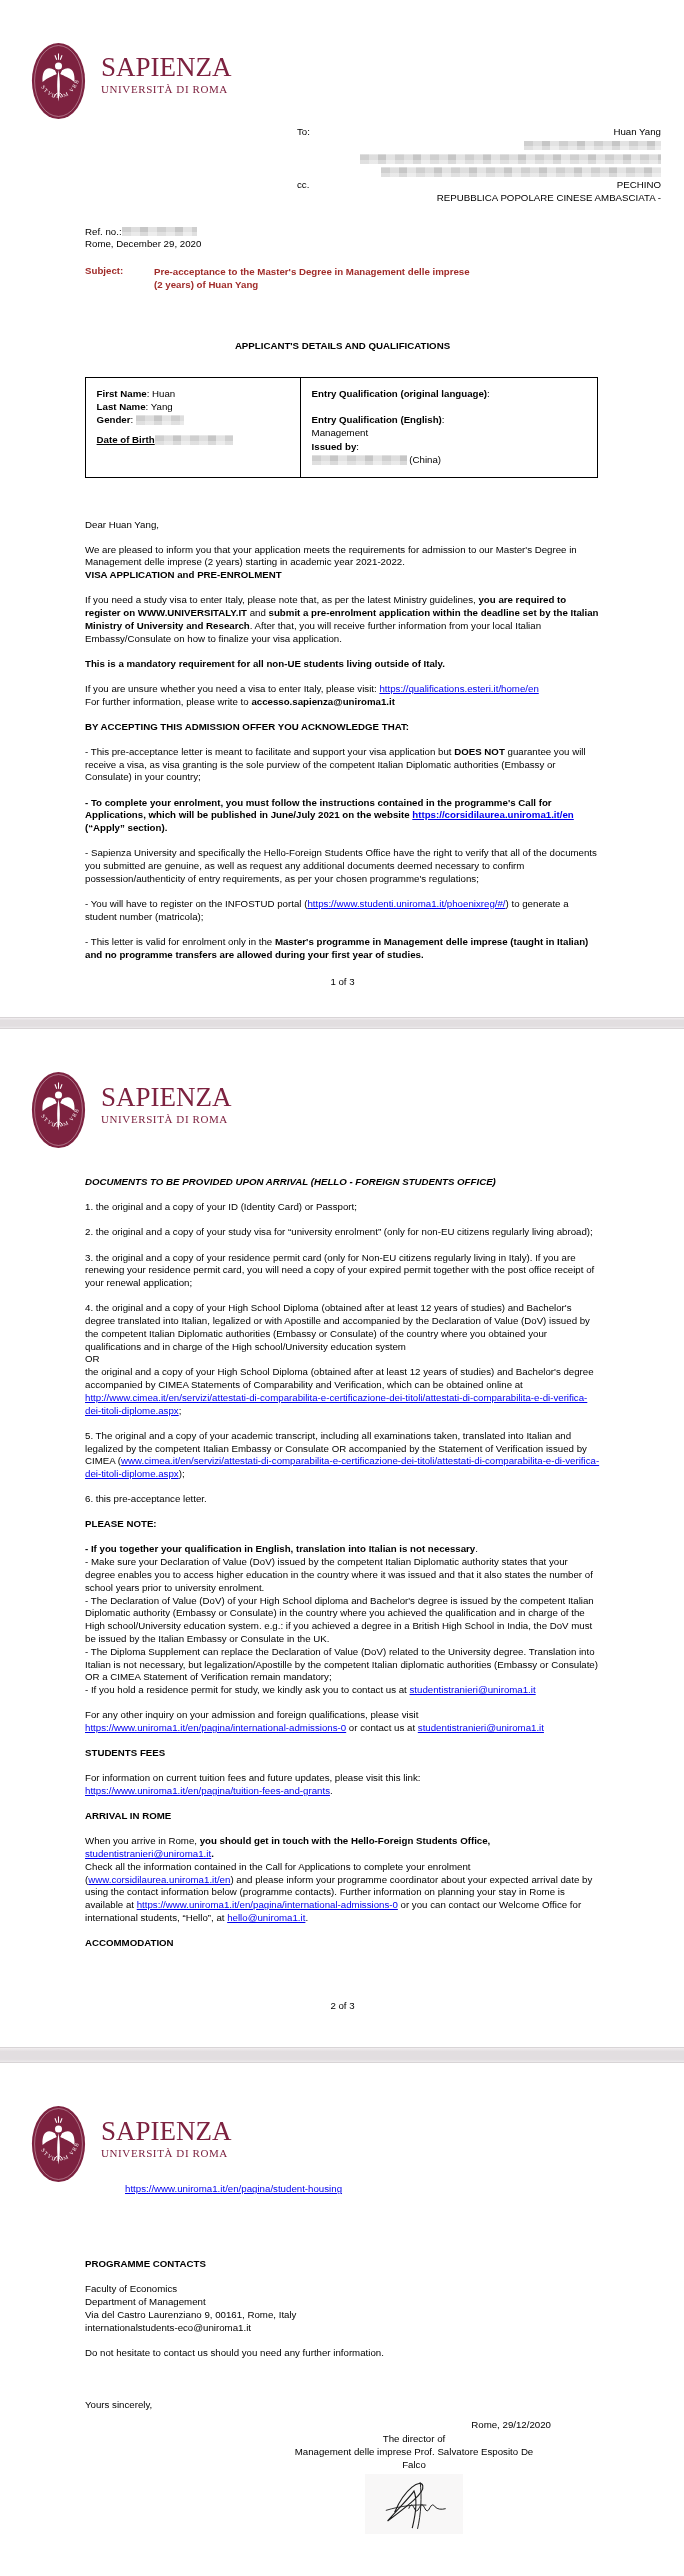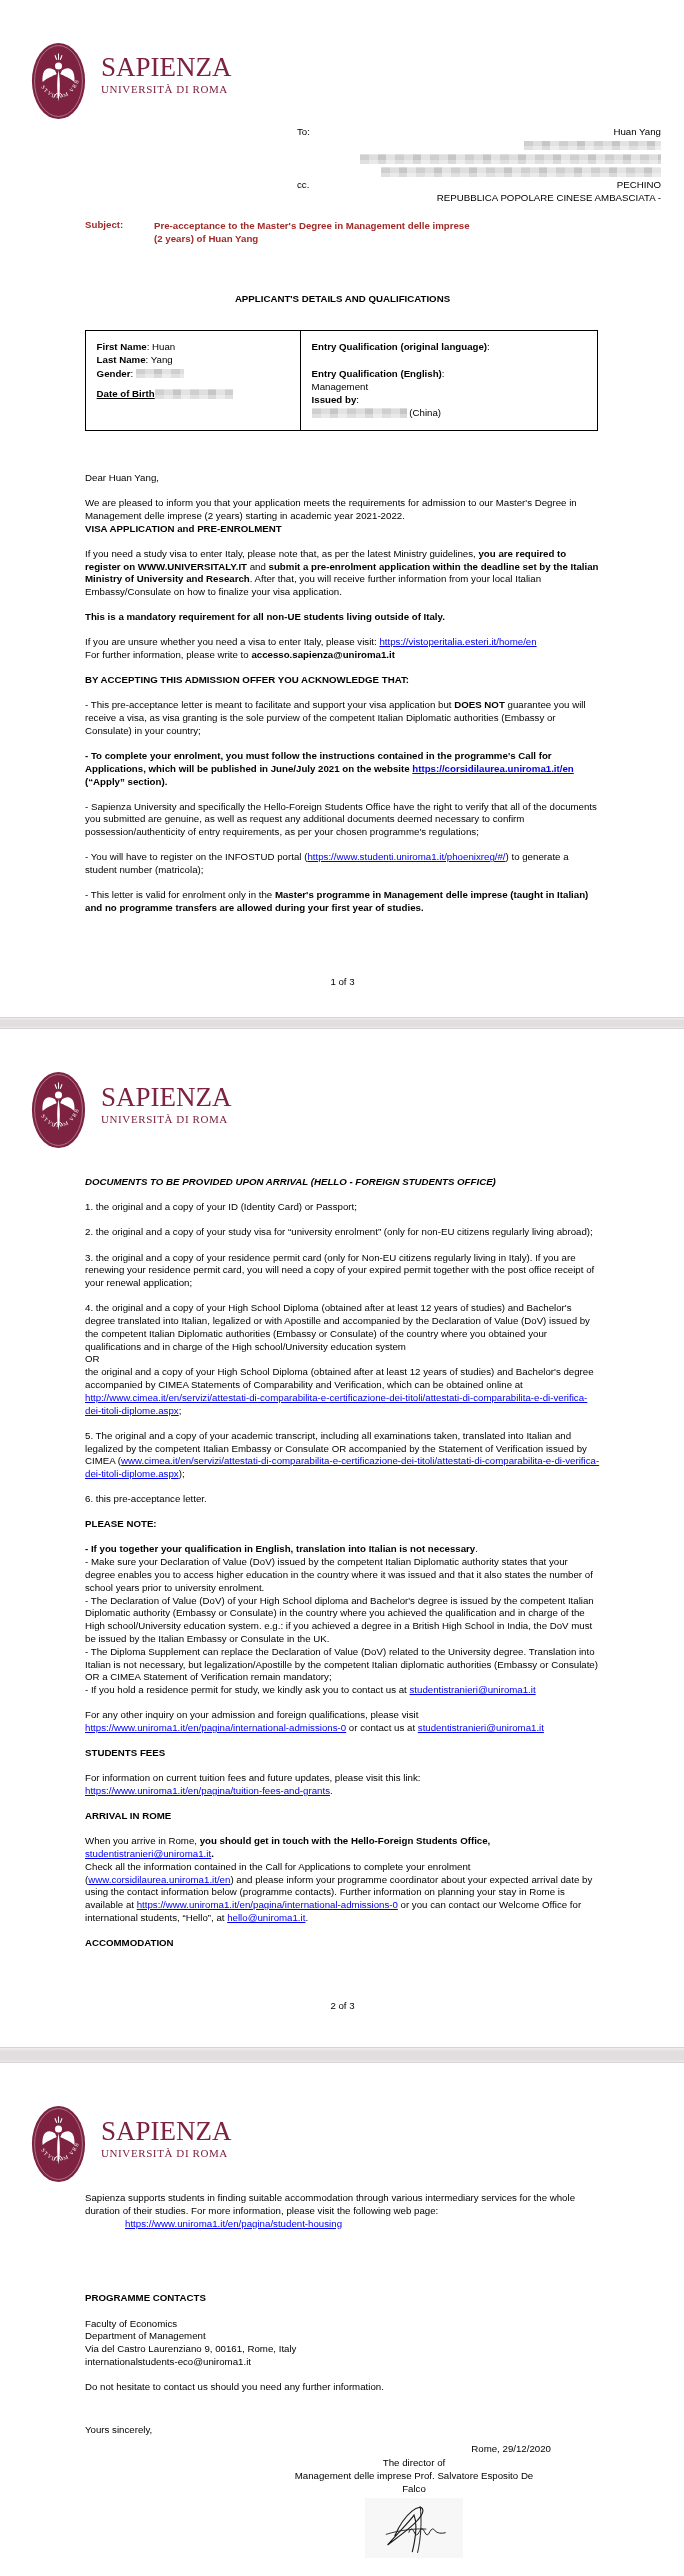--- a/index.html
+++ b/index.html
@@ -81,20 +81,24 @@
     </div>
     <div class="addr-row">
       <span class="addr-label">cc.</span>
       <div class="addr-right">
           <div class="para" style="margin-top: 0px;"><span>PECHINO</span></div>
           <div class="para" style="margin-top: 0px;"><span>REPUBBLICA POPOLARE CINESE AMBASCIATA -</span></div>
         </div>
     </div>
   </div>
 
+  <div class="refline content">
+      <div class="para" style="margin-top: 0px;"><span>Ref. no.:</span><span class="rd" style="width: 75px;"></span></div>
+      <div class="para" style="margin-top: 0px;"><span>Rome, December 29, 2020</span></div>
+    </div>
 
   <div class="subject content">
     <div class="subject-label">Subject:</div>
     <div class="subject-text">
         <div class="para" style="margin-top: 0px;"><span class="b">Pre-acceptance to the Master's Degree in Management delle imprese</span></div>
         <div class="para" style="margin-top: 0px;"><span class="b">(2 years) of Huan Yang</span></div>
       </div>
   </div>
 
   <div class="center-heading">APPLICANT'S DETAILS AND QUALIFICATIONS</div>
@@ -115,21 +119,21 @@
         <div class="para" style="margin-top: 0px;"><span class="rd" style="width: 95px;"></span><span> (China)</span></div>
       </div>
   </div>
 
   <div class="content">
       <div class="para" style="margin-top: 41px;"><span>Dear Huan Yang,</span></div>
       <div class="para" style="margin-top: 12.3px;"><span>We are pleased to inform you that your application meets the requirements for admission to our Master's Degree in Management delle imprese (2 years) starting in academic year 2021-2022.</span></div>
       <div class="para" style="margin-top: 0px;"><span class="b">VISA APPLICATION and PRE-ENROLMENT</span></div>
       <div class="para" style="margin-top: 12.3px;"><span>If you need a study visa to enter Italy, please note that, as per the latest Ministry guidelines, </span><span class="b">you are required to register on WWW.UNIVERSITALY.IT</span><span> and </span><span class="b">submit a pre-enrolment application within the deadline set by the Italian Ministry of University and Research</span><span>. After that, you will receive further information from your local Italian Embassy/Consulate on how to finalize your visa application.</span></div>
       <div class="para" style="margin-top: 12.3px;"><span class="b">This is a mandatory requirement for all non-UE students living outside of Italy.</span></div>
-      <div class="para" style="margin-top: 12.3px;"><span>If you are unsure whether you need a visa to enter Italy, please visit: </span><a class="lnk" href="#">https://vistoperitalia.esteri.it/home/en</a></div>
+      <div class="para" style="margin-top: 12.3px;"><span>If you are unsure whether you need a visa to enter Italy, please visit: </span><a class="lnk" href="#">https://qualifications.esteri.it/home/en</a></div>
       <div class="para" style="margin-top: 0px;"><span>For further information, please write to </span><span class="b">accesso.sapienza@uniroma1.it</span></div>
       <div class="para" style="margin-top: 12.3px;"><span class="b">BY ACCEPTING THIS ADMISSION OFFER YOU ACKNOWLEDGE THAT:</span></div>
       <div class="para" style="margin-top: 12.3px;"><span>- This pre-acceptance letter is meant to facilitate and support your visa application but </span><span class="b">DOES NOT</span><span> guarantee you will receive a visa, as visa granting is the sole purview of the competent Italian Diplomatic authorities (Embassy or Consulate) in your country;</span></div>
       <div class="para" style="margin-top: 12.3px;"><span class="b">- To complete your enrolment, you must follow the instructions contained in the programme's Call for Applications, which will be published in June/July 2021 on the website </span><a class="lnk b" href="#">https://corsidilaurea.uniroma1.it/en</a><span class="b"> (“Apply” section).</span></div>
       <div class="para" style="margin-top: 12.3px;"><span>- Sapienza University and specifically the Hello-Foreign Students Office have the right to verify that all of the documents you submitted are genuine, as well as request any additional documents deemed necessary to confirm possession/authenticity of entry requirements, as per your chosen programme's regulations;</span></div>
       <div class="para" style="margin-top: 12.3px;"><span>- You will have to register on the INFOSTUD portal (</span><a class="lnk" href="#">https://www.studenti.uniroma1.it/phoenixreg/#/</a><span>) to generate a student number (matricola);</span></div>
       <div class="para" style="margin-top: 12.3px;"><span>- This letter is valid for enrolment only in the </span><span class="b">Master's programme in Management delle imprese (taught in Italian) and no programme transfers are allowed during your first year of studies.</span></div>
     </div>
 
   <div class="page-foot">1 of 3</div>
@@ -208,29 +212,28 @@
         </defs>
       <text font-size="6" fill="#ffffff" font-family="Liberation Serif,serif" letter-spacing="1.5"><textPath href="#arc3" startOffset="12%">STVDIVM VRBIS</textPath></text>
     </svg>
     <div class="wordmark">
       <div class="wm-big">SAPIENZA</div>
       <div class="wm-small">UNIVERSITÀ DI ROMA</div>
     </div>
   </div>
 
   <div class="content">
-      <div class="para" style="margin-top: 8.8px;"><span>Sapienza supports students in finding suitable accommodation through various intermediary services for the whole duration of their studies. For more information, please visit the following web page:</span></div>
       <div class="para" style="margin-top: 0px; padding-left: 40px;"><a class="lnk" href="#">https://www.uniroma1.it/en/pagina/student-housing</a></div>
       <div class="para" style="margin-top: 62px;"><span class="b">PROGRAMME CONTACTS</span></div>
       <div class="para" style="margin-top: 12.3px;"><span>Faculty of Economics</span></div>
       <div class="para" style="margin-top: 0px;"><span>Department of Management</span></div>
       <div class="para" style="margin-top: 0px;"><span>Via del Castro Laurenziano 9, 00161, Rome, Italy</span></div>
       <div class="para" style="margin-top: 0px;"><span>internationalstudents-eco@uniroma1.it</span></div>
       <div class="para" style="margin-top: 12.3px;"><span>Do not hesitate to contact us should you need any further information.</span></div>
-      <div class="para" style="margin-top: 30px;"><span>Yours sincerely,</span></div>
+      <div class="para" style="margin-top: 40px;"><span>Yours sincerely,</span></div>
     </div>
 
   <div>
     <div class="signoff-date">Rome, 29/12/2020</div>
     <div class="signoff-director">
       <div>The director of</div>
       <div>Management delle imprese Prof. Salvatore Esposito De</div>
       <div>Falco</div>
       <span class="sig-wrap">
         <svg width="88" height="55" viewBox="0 0 100 62">

